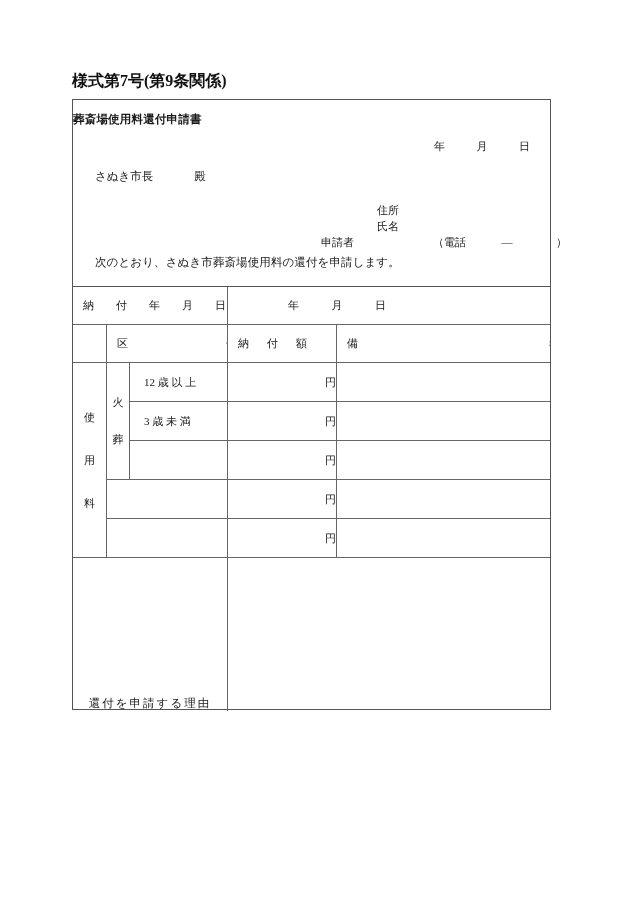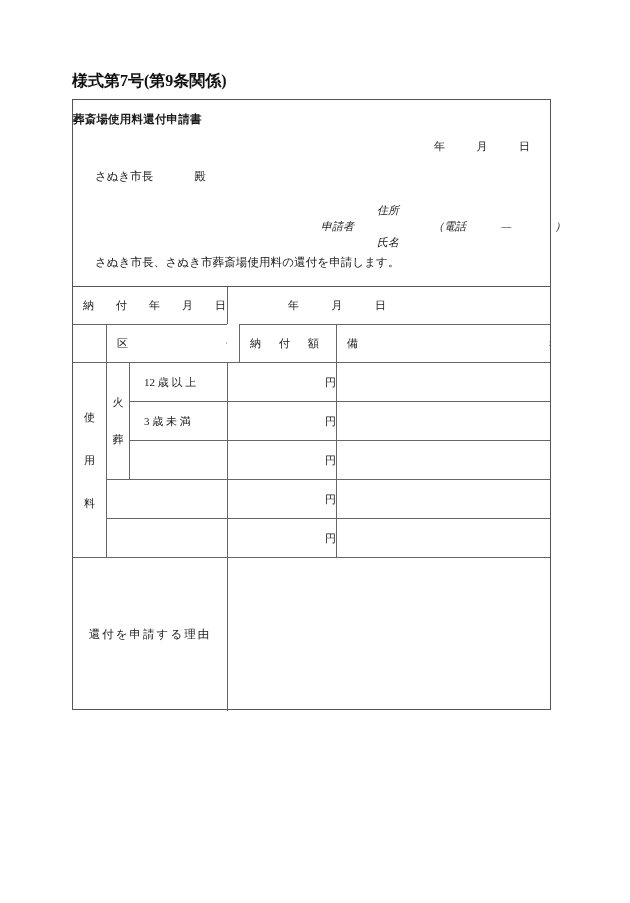--- a/index.html
+++ b/index.html
@@ -91,21 +91,20 @@
     position: absolute;
     top: 102px;
     left: 248px;
     font-size: 11px;
     white-space: nowrap;
   }
   .applicant-row {
     display: flex;
     align-items: center;
     height: 16px;
-    font-style: italic;
   }
   .applicant-label {
     width: 56px;
     text-align: left;
   }
   .applicant-field {
     width: 56px;
     text-align: left;
   }
   .applicant-row.mid .applicant-label {
@@ -146,21 +145,21 @@
 
   .ctext {
     position: absolute;
     left: 0; top: 0;
     width: 100%; height: 100%;
     display: flex;
     align-items: center;
   }
   .pad-l { padding-left: 10px; }
   .pad-r { padding-right: 12px; }
-  .j-center { justify-content: center; }
+  .j-center { justify-content: center; align-items: flex-end; }
   .j-end { justify-content: flex-end; }
 
   
   .spaced { letter-spacing: 5.5px; text-align: center; }
   .spaced-sm { letter-spacing: 3.5px; }
 
   
   .spread {
     width: 100%;
     display: flex;
@@ -212,39 +211,39 @@
 
       <div class="addressee">
         <span>さぬき市長</span>
         <span class="honorific">殿</span>
       </div>
 
       <div class="applicant">
         <div class="applicant-row">
           <span class="applicant-label"></span>
           <span class="applicant-field">住所</span>
+        </div>
+        <div class="applicant-row">
+          <span class="applicant-label"></span>
+          <span class="applicant-field">氏名</span>
         </div>
         <div class="applicant-row mid">
           <span class="applicant-label">申請者</span>
           <span class="applicant-field"></span>
           <span class="tel-group">
             <span>（電話</span>
             <span class="t-gap"></span>
             <span>—</span>
             <span class="t-gap2"></span>
             <span>）</span>
           </span>
         </div>
-        <div class="applicant-row">
-          <span class="applicant-label"></span>
-          <span class="applicant-field">氏名</span>
-        </div>
-      </div>
-
-      <div class="statement">さぬき市長、さぬき市葬斎場使用料の還付を申請します。</div>
+      </div>
+
+      <div class="statement">次のとおり、さぬき市葬斎場使用料の還付を申請します。</div>
     </div>
 
     <div class="grid">
 
       <div class="cell" style="left:0; top:0; width:154px; height:37px;">
         <div class="ctext pad-l">
             <span class="spaced">納　付　年　月　日</span>
           </div>
       </div>
       <div class="cell bl" style="left:154px; top:0; width:323px; height:37px;">
@@ -255,21 +254,21 @@
 
       <div class="cell bt" style="left:0; top:37px; width:33px; height:38px;"></div>
       <div class="cell bt bl" style="left:33px; top:37px; width:121px; height:38px;">
         <div class="ctext" style="padding:0 12px 0 10px;">
           <span class="spread">
             <span>区</span>
             <span>分</span>
           </span>
         </div>
       </div>
-      <div class="cell bt bl" style="left:166px; top:37px; width:109px; height:38px;">
+      <div class="cell bt bl" style="left:154px; top:37px; width:109px; height:38px;">
         <div class="ctext pad-l">
             <span class="spaced-sm">納　付　額</span>
           </div>
       </div>
       <div class="cell bt bl" style="left:263px; top:37px; width:214px; height:38px;">
         <div class="ctext" style="padding:0 14px 0 10px;">
           <span class="spread">
             <span>備</span>
             <span>考</span>
           </span>

